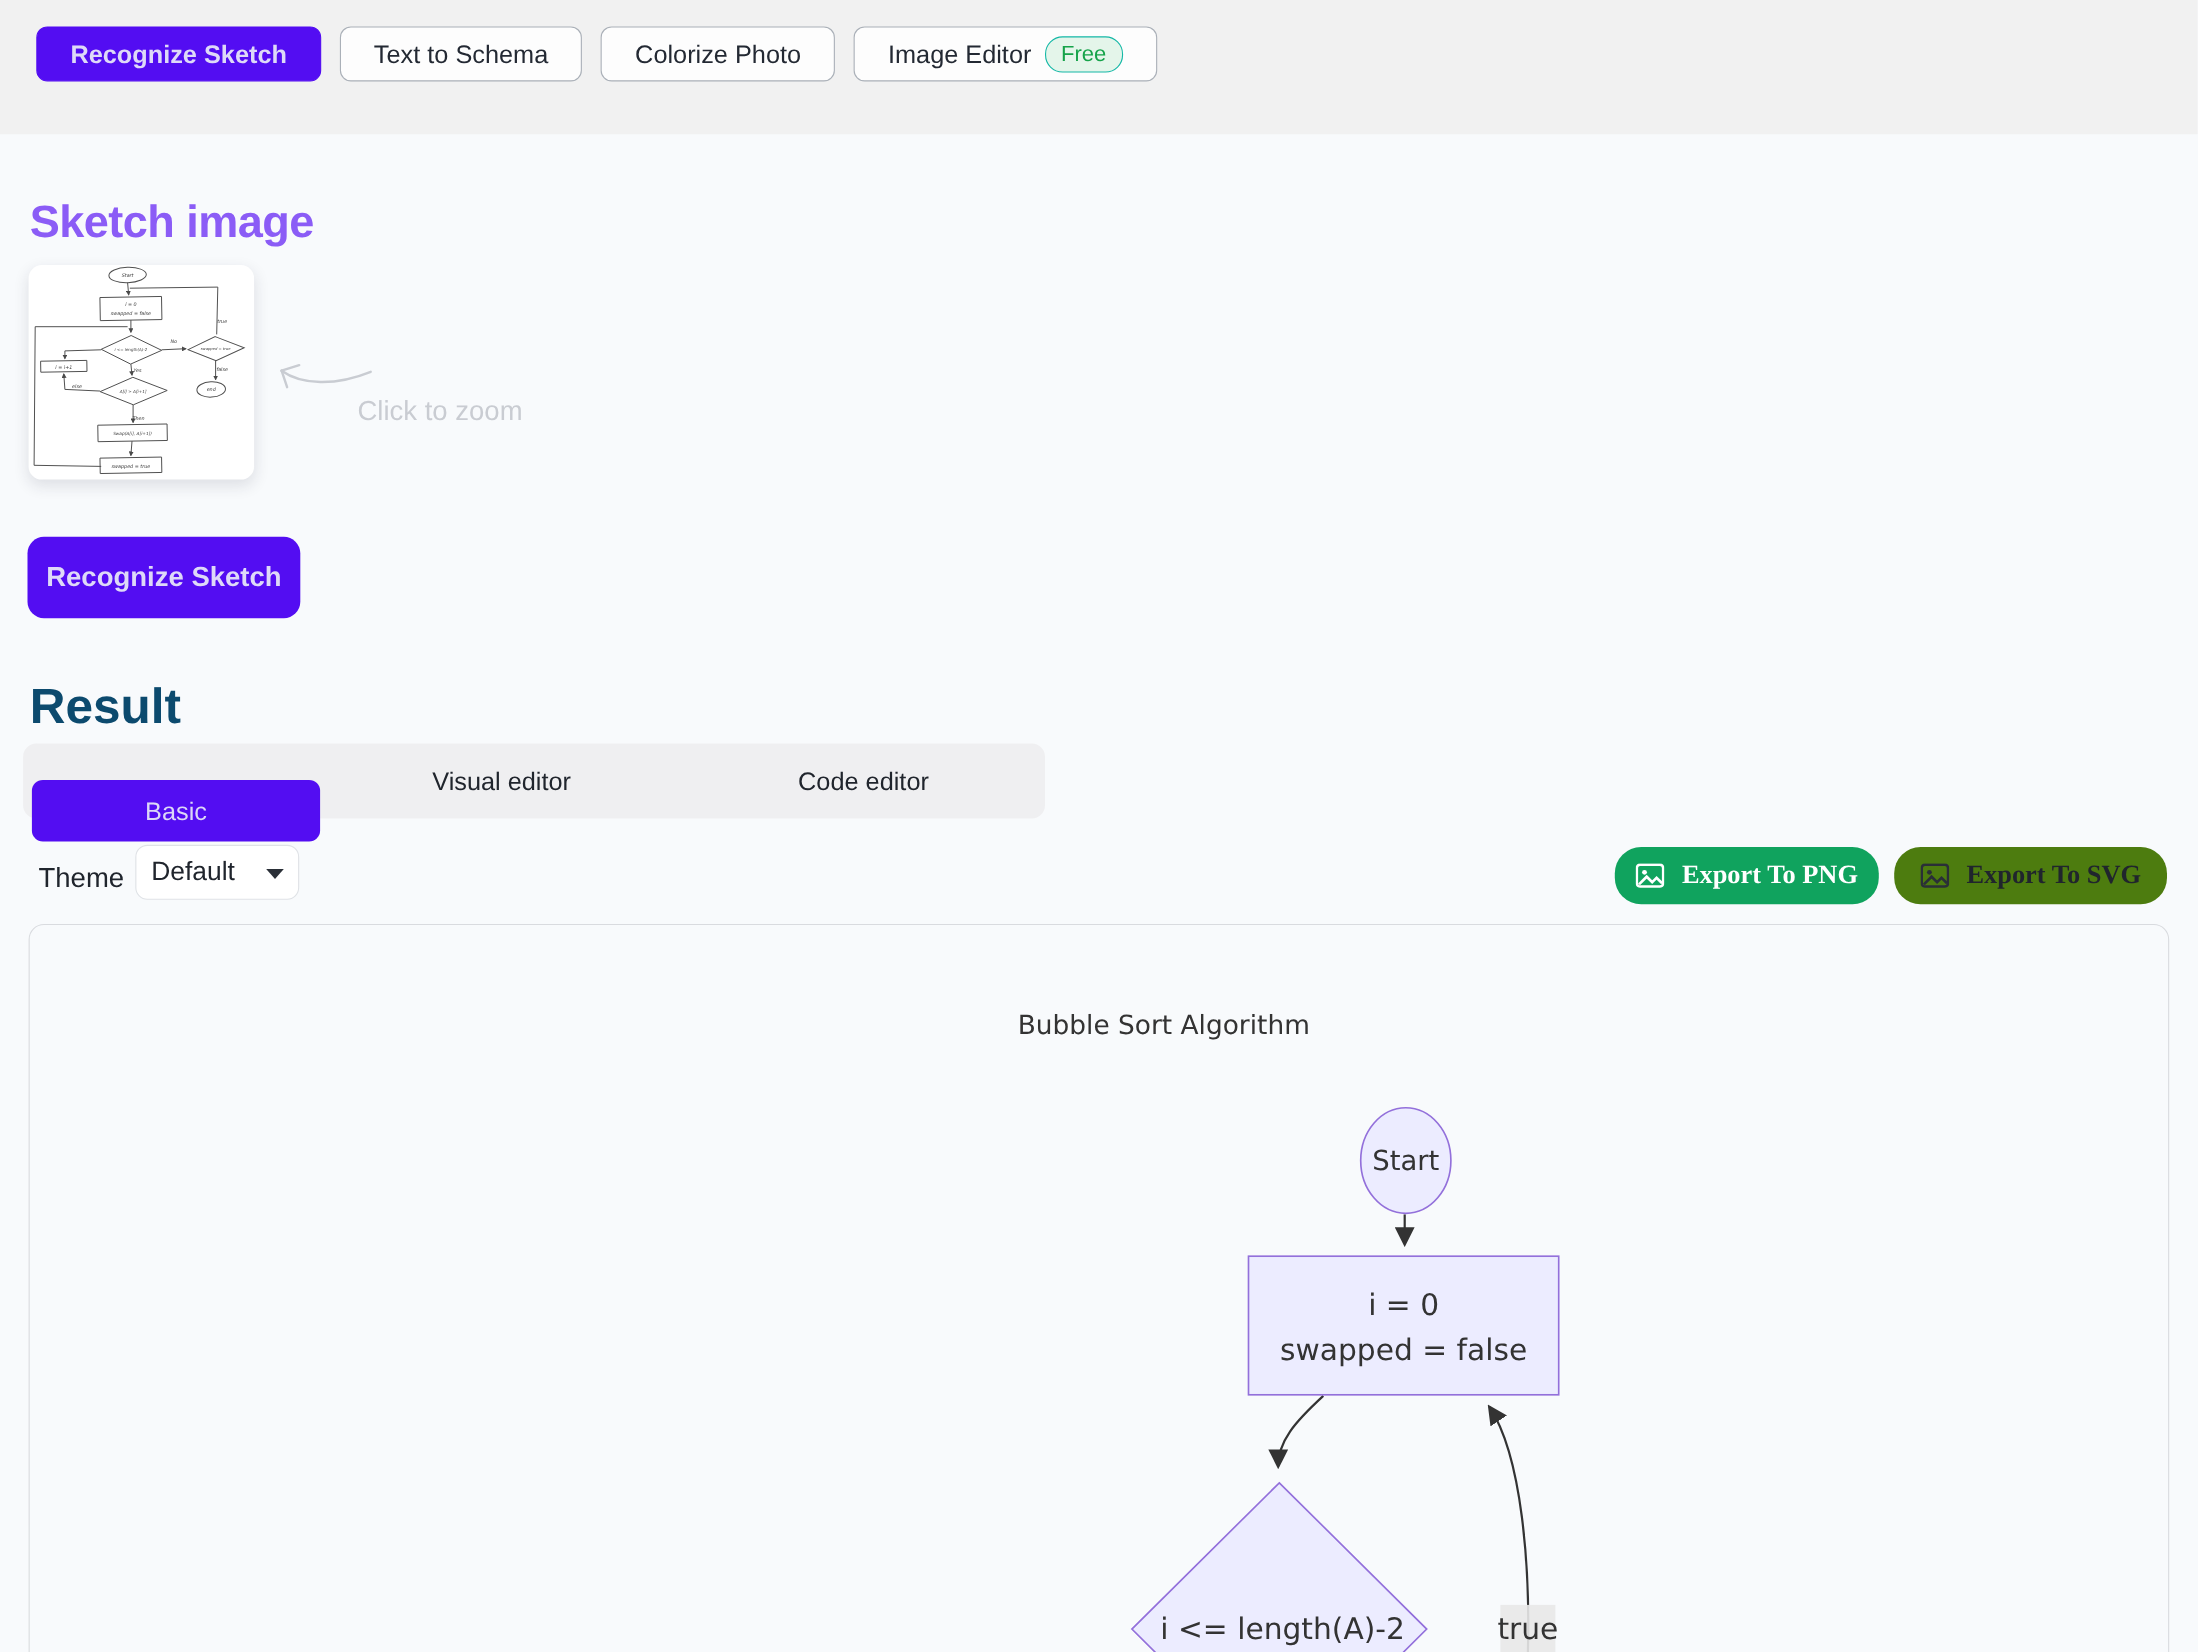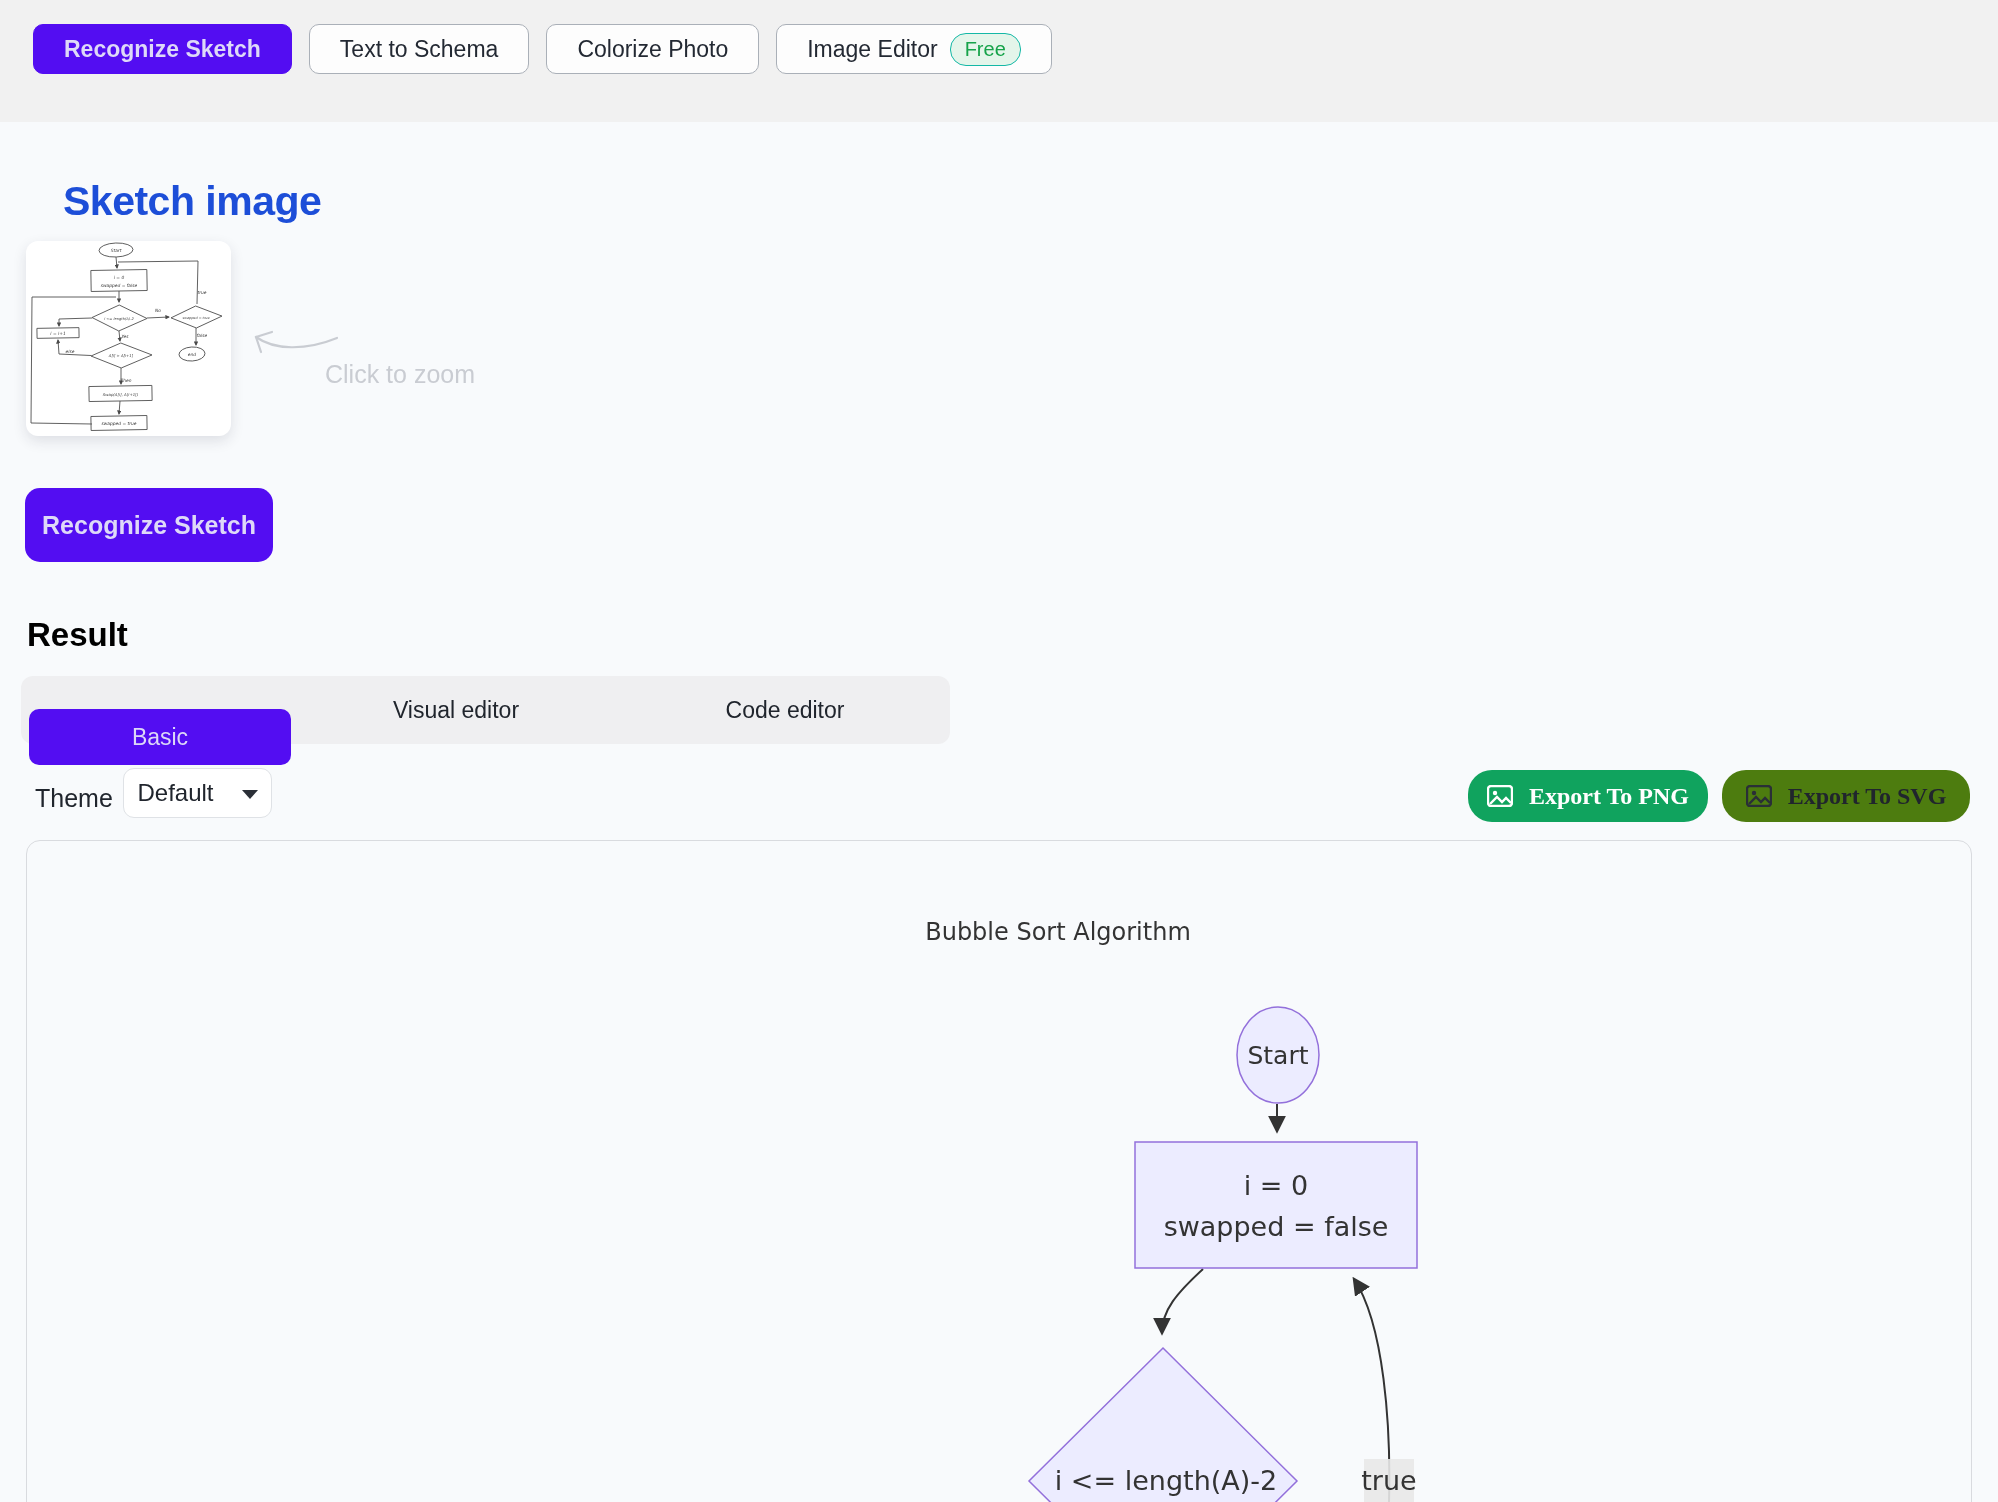--- a/index.html
+++ b/index.html
@@ -11,34 +11,34 @@
   .topbar { position:absolute; left:0; top:0; width:1998px; height:122px; background:#f1f1f1; }
   .tabs { position:absolute; left:33px; top:24px; display:flex; gap:17px; }
   .tab { height:50px; display:flex; align-items:center; gap:12px; padding:0 30px;
          border:1px solid #aab0b8; border-radius:10px; background:#fdfdfd;
          font-size:23px; color:#232933; cursor:pointer; white-space:nowrap; }
   .tab.active { background:#530df2; border-color:#530df2; color:#ded9f8; font-weight:bold; }
   .badge-free { background:#e4f5ea; border:1px solid #14b8a6; color:#16a34a;
                 border-radius:16px; padding:4px 14px; font-size:20px; }
 
   
-  .h1 { position:absolute; left:27px; top:178px; font-size:41px; font-weight:800; color:#1d4ed8; letter-spacing:-0.5px;margin-left:36px; }
+  .h1 { position:absolute; left:27px; top:178px; font-size:41px; font-weight:800; color:#8b5cf6; letter-spacing:-0.5px; }
   .thumb-card { position:absolute; left:26px; top:241px; width:205px; height:195px;
                 background:#ffffff; border-radius:12px; box-shadow:0 5px 14px rgba(30,35,60,.12);
                 cursor:pointer; overflow:hidden; }
   .zoom-hint { position:absolute; left:325px; top:324px; font-size:25px; color:#c9ccd2;margin-top:36px; }
   .zoom-arrow { position:absolute; left:240px; top:312px; }
 
   .btn-primary { position:absolute; left:25px; top:488px; width:248px; height:74px;
                  background:#530df2; border:none; border-radius:15px;
                  color:#ded9f8; font-size:25px; font-weight:bold; cursor:pointer;
                  font-family:"Liberation Sans", sans-serif; }
 
   
-  .h2 { position:absolute; left:27px; top:616px; font-size:33px; font-weight:800; color:#000000; }
+  .h2 { position:absolute; left:27px; top:616px; font-size:45px; font-weight:800; color:#0c4a6e; }
   .seg { position:absolute; left:21px; top:676px; width:929px; height:68px;
          background:#efeff1; border-radius:12px; }
   .seg-item { position:absolute; top:6px; height:56px; display:flex; align-items:center;
               justify-content:center; font-size:23px; color:#20252d; cursor:pointer; border-radius:10px; }
   .seg-item.active { background:#530df2; color:#dcd7f7;margin-top:27px; }
 
   .theme-label { position:absolute; left:35px; top:784px; font-size:25px; color:#20252d; }
   .dd { position:absolute; left:123px; top:768px; width:149px; height:50px; background:#ffffff;
         border:1px solid #dfe2e6; border-radius:11px; display:flex; align-items:center;
         justify-content:center; gap:28px; font-size:24px; color:#20252d; cursor:pointer;text-align:center; }

